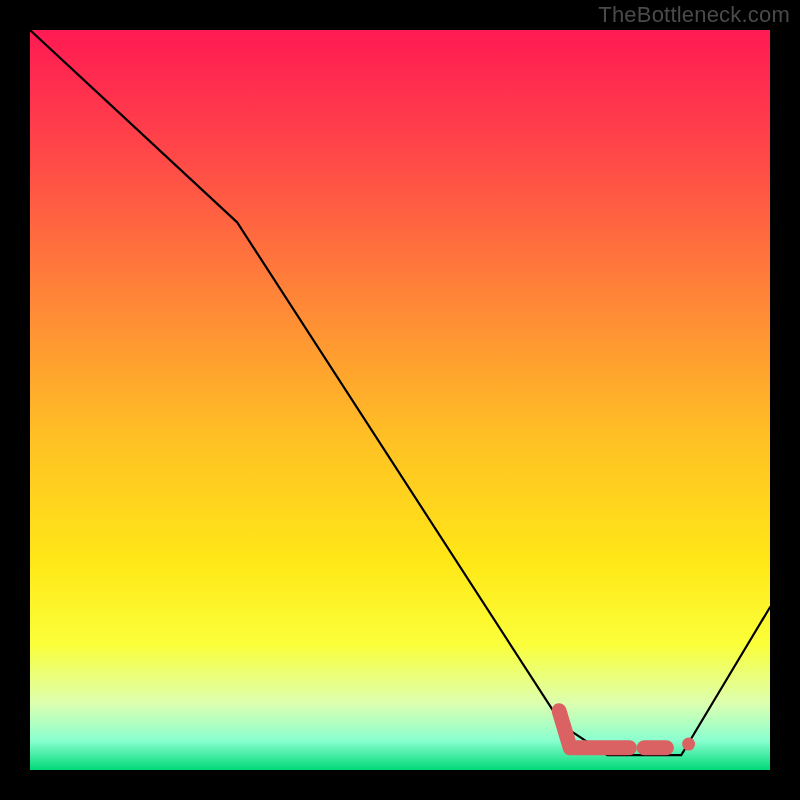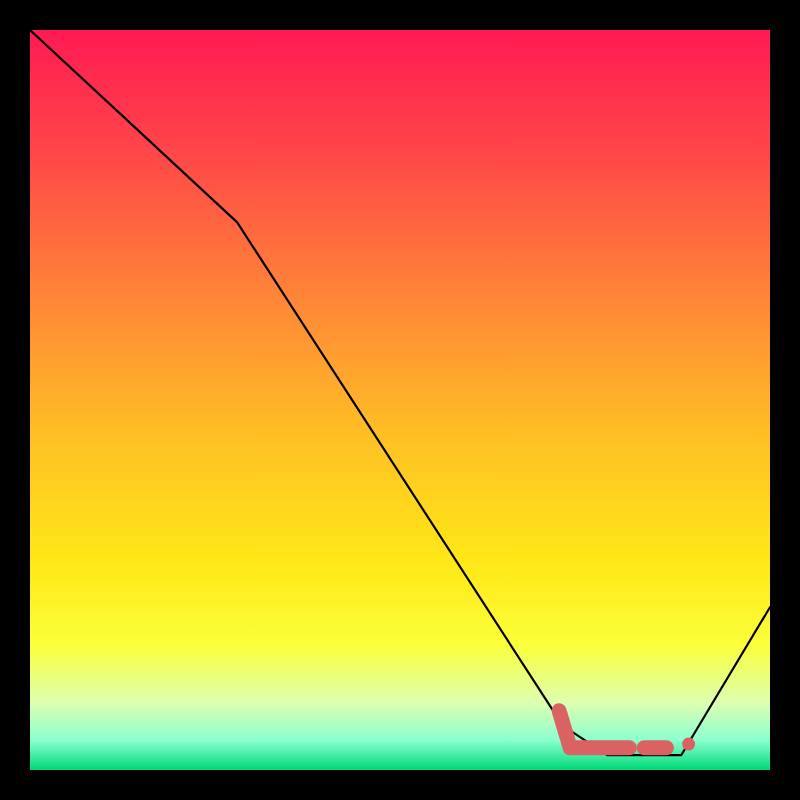--- a/index.html
+++ b/index.html
@@ -56,20 +56,21 @@
   }
   .marker-dot {
     fill: #db6262;
   }
 </style>
 </head>
 <body>
 
 <div class="frame">
 
+  <div class="attribution">TheBottleneck.com</div>
 
   <div class="plot-area">
     <svg viewBox="0 0 740 740">
       <defs>
         <linearGradient id="bg-grad" x1="0" y1="0" x2="0" y2="1">
             <stop offset="0.0%" stop-color="#ff1a53"></stop>
             <stop offset="17.0%" stop-color="#ff4848"></stop>
             <stop offset="38.0%" stop-color="#ff8b36"></stop>
             <stop offset="55.0%" stop-color="#ffc024"></stop>
             <stop offset="72.0%" stop-color="#ffe817"></stop>

